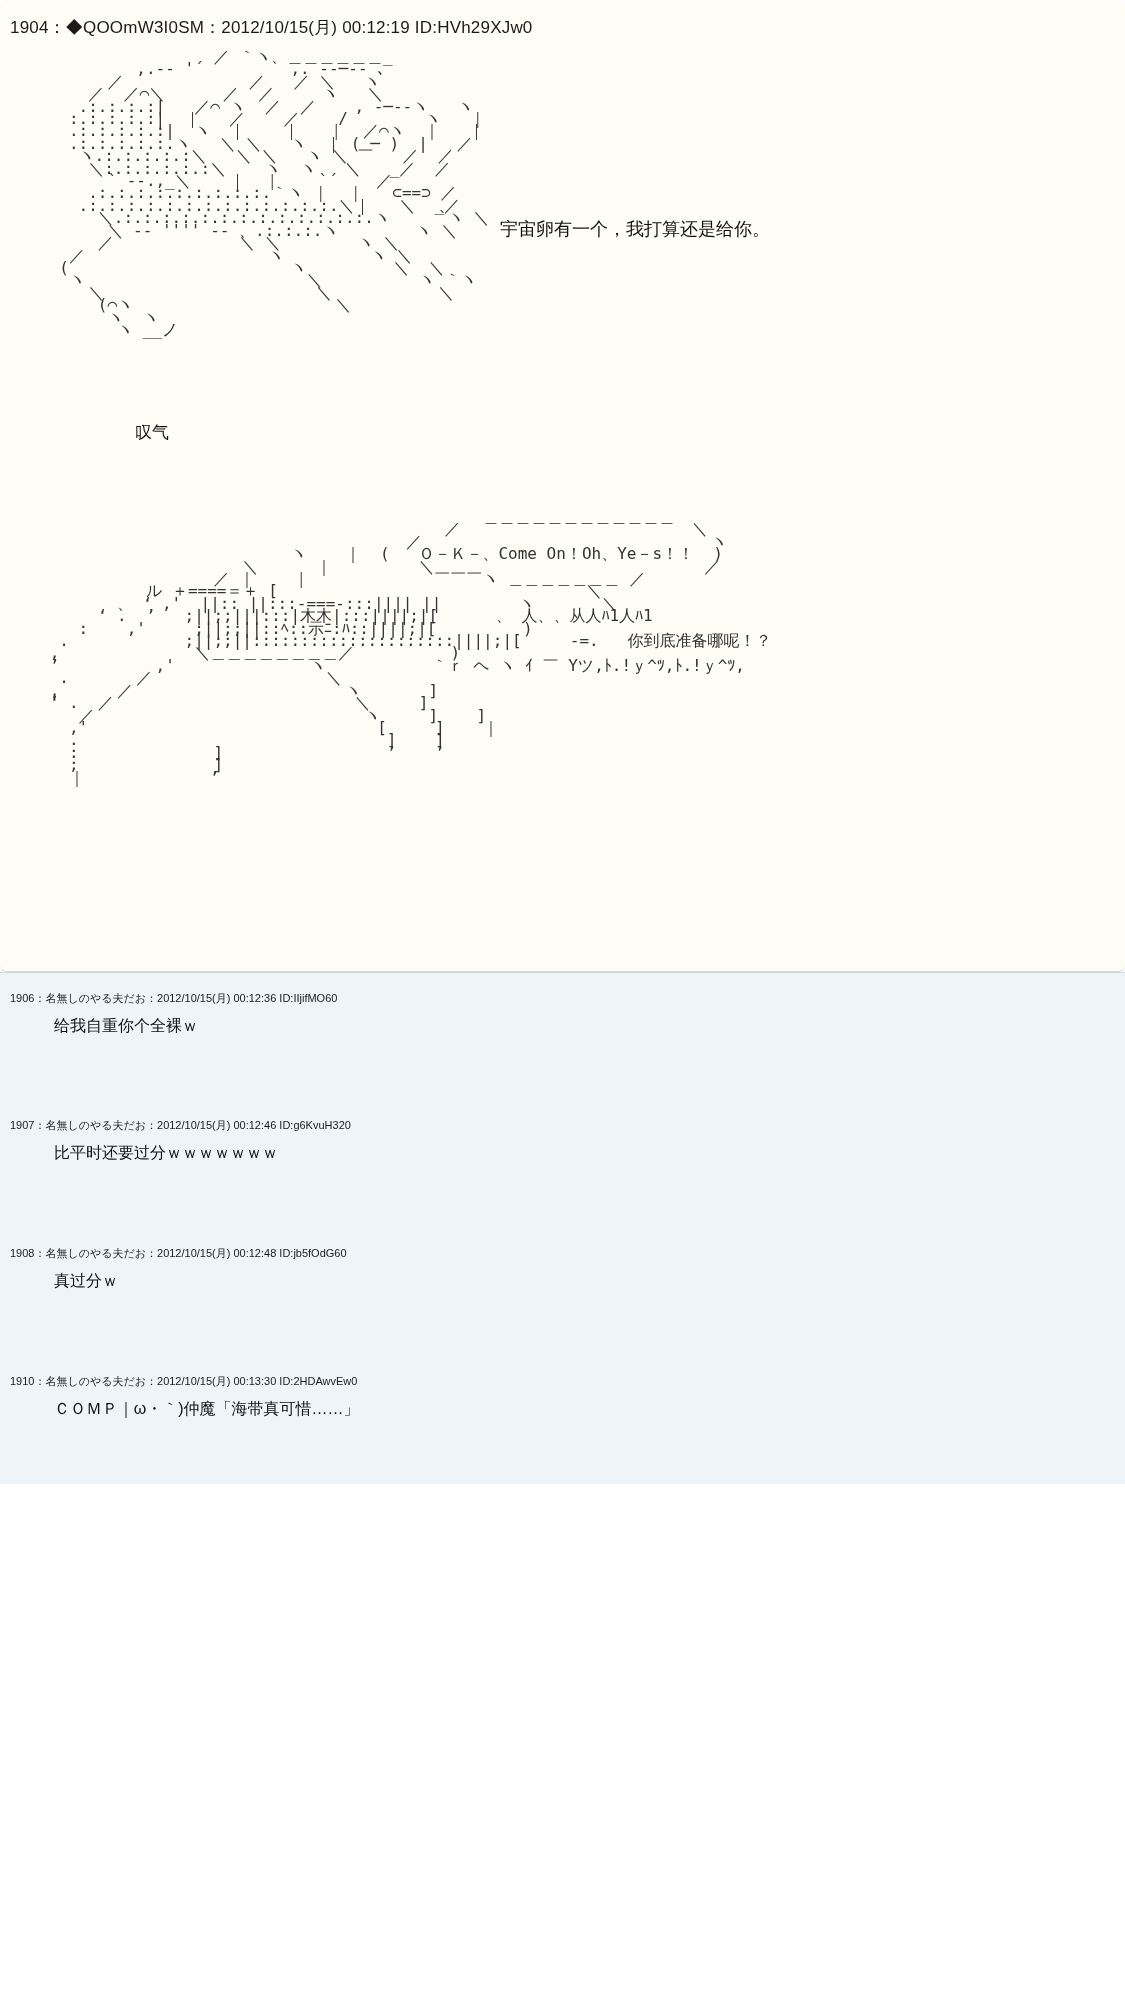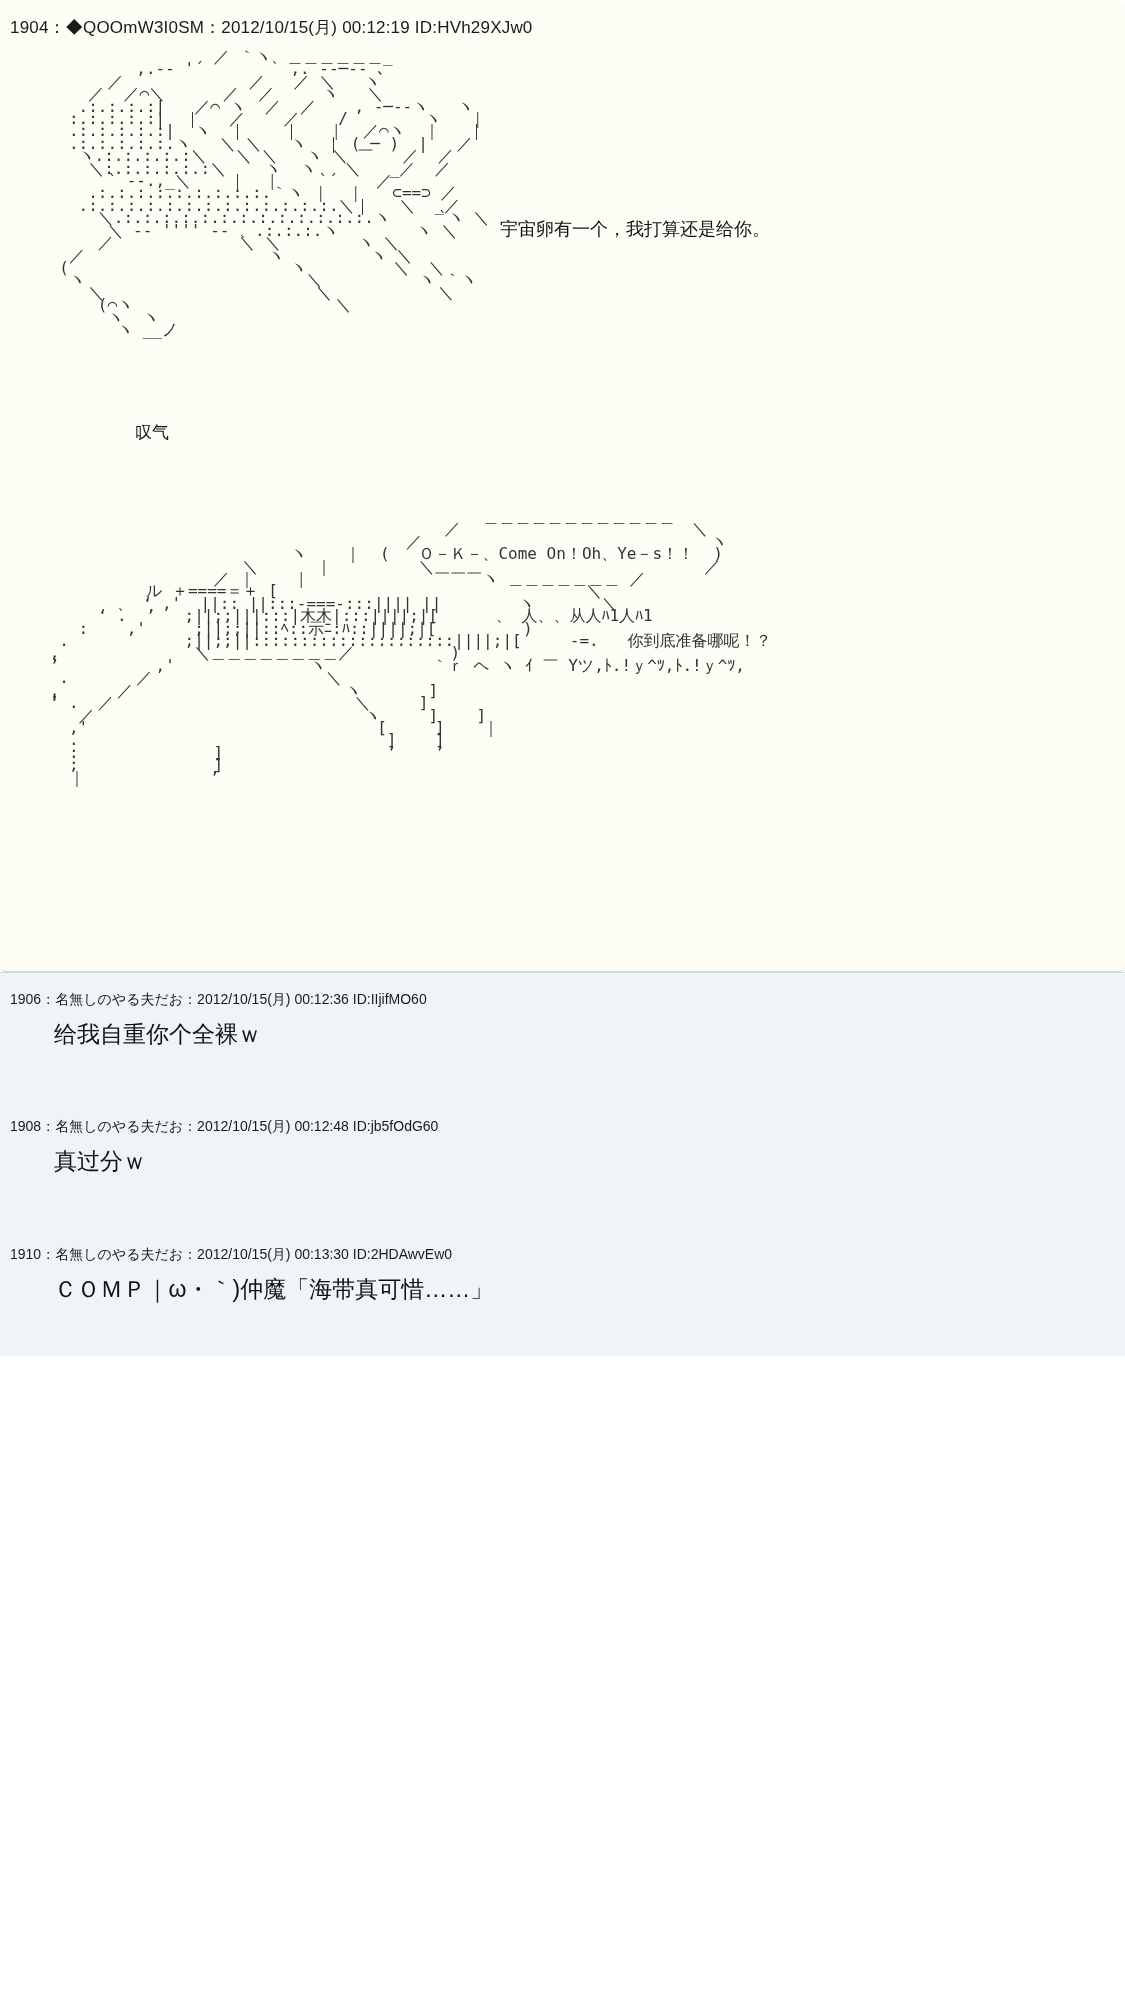--- a/index.html
+++ b/index.html
@@ -64,27 +64,27 @@
   .replies {
     background: #eef4f8;
     padding: 0;
   }
   .reply {
     padding: 0 0 0 10px;
     height: 128px;
     box-sizing: border-box;
   }
   .reply-head {
-    font-size: 14px;
+    font-size: 11px;
     color: #1a1a1a;
     padding-top: 18px;
     white-space: nowrap;
   }
   .reply-body {
-    font-size: 23px;
+    font-size: 16px;
     color: #111111;
     padding-top: 10px;
     padding-left: 44px;
     white-space: pre-wrap;
   }
   .sep-top { border-top: 1px solid #cfd9df; }
 </style>
 </head>
 <body>
 
@@ -145,20 +145,24 @@
     </div>
   </div>
 
   <div class="replies">
 
     <div class="reply sep-top">
       <div class="reply-head">1906：名無しのやる夫だお：2012/10/15(月) 00:12:36 ID:IIjifMO60</div>
       <div class="reply-body">给我自重你个全裸ｗ</div>
     </div>
 
+    <div class="reply">
+      <div class="reply-head">1907：名無しのやる夫だお：2012/10/15(月) 00:12:46 ID:g6KvuH320</div>
+      <div class="reply-body">比平时还要过分ｗｗｗｗｗｗｗ</div>
+    </div>
 
     <div class="reply">
       <div class="reply-head">1908：名無しのやる夫だお：2012/10/15(月) 00:12:48 ID:jb5fOdG60</div>
       <div class="reply-body">真过分ｗ</div>
     </div>
 
 
     <div class="reply">
       <div class="reply-head">1910：名無しのやる夫だお：2012/10/15(月) 00:13:30 ID:2HDAwvEw0</div>
       <div class="reply-body">ＣＯＭＰ｜ω・｀)仲魔「海带真可惜……」</div>

